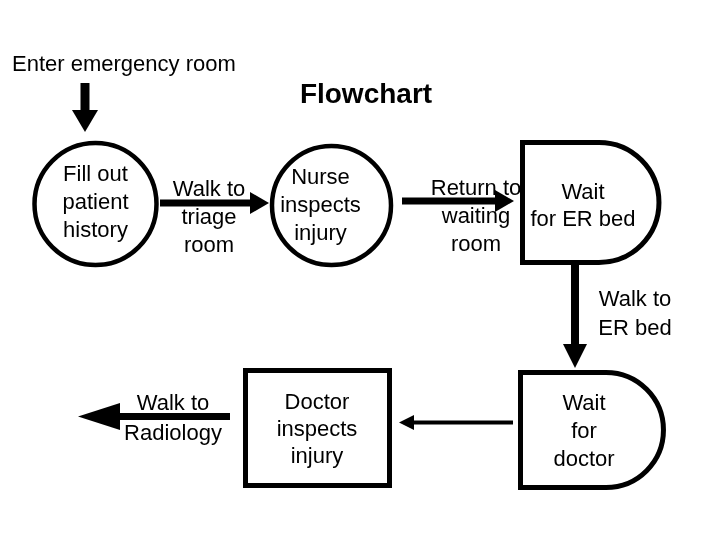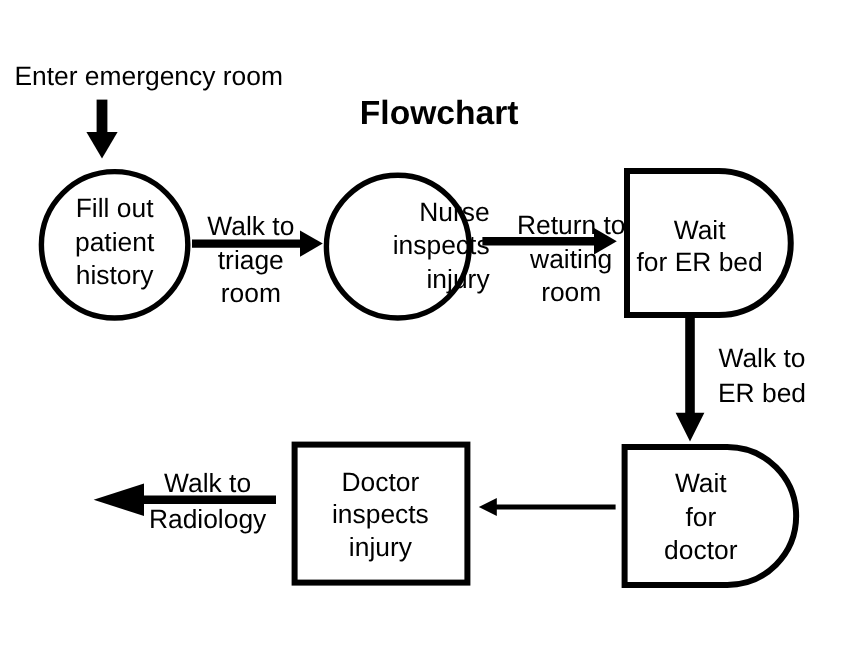--- a/index.html
+++ b/index.html
@@ -72,21 +72,21 @@
   <div class="lbl" style="left:33px;top:160px;width:125px;">Fill out
 patient
 history</div>
 
   <div class="lbl title" style="left:296px;top:79px;width:140px;">Flowchart</div>
 
   <div class="lbl" style="left:149px;top:175px;width:120px;">Walk to
 triage
 room</div>
 
-  <div class="lbl" style="left:283px;top:163px;width:125px;text-align:right;">Nurse
+  <div class="lbl" style="left:258px;top:163px;width:125px;">Nurse
 inspects
 injury</div>
 
   <div class="lbl" style="left:416px;top:174px;width:120px;">Return to
 waiting
 room</div>
 
   <div class="lbl" style="left:520px;top:178px;width:126px;line-height:27px;">Wait
 for ER bed</div>
 

